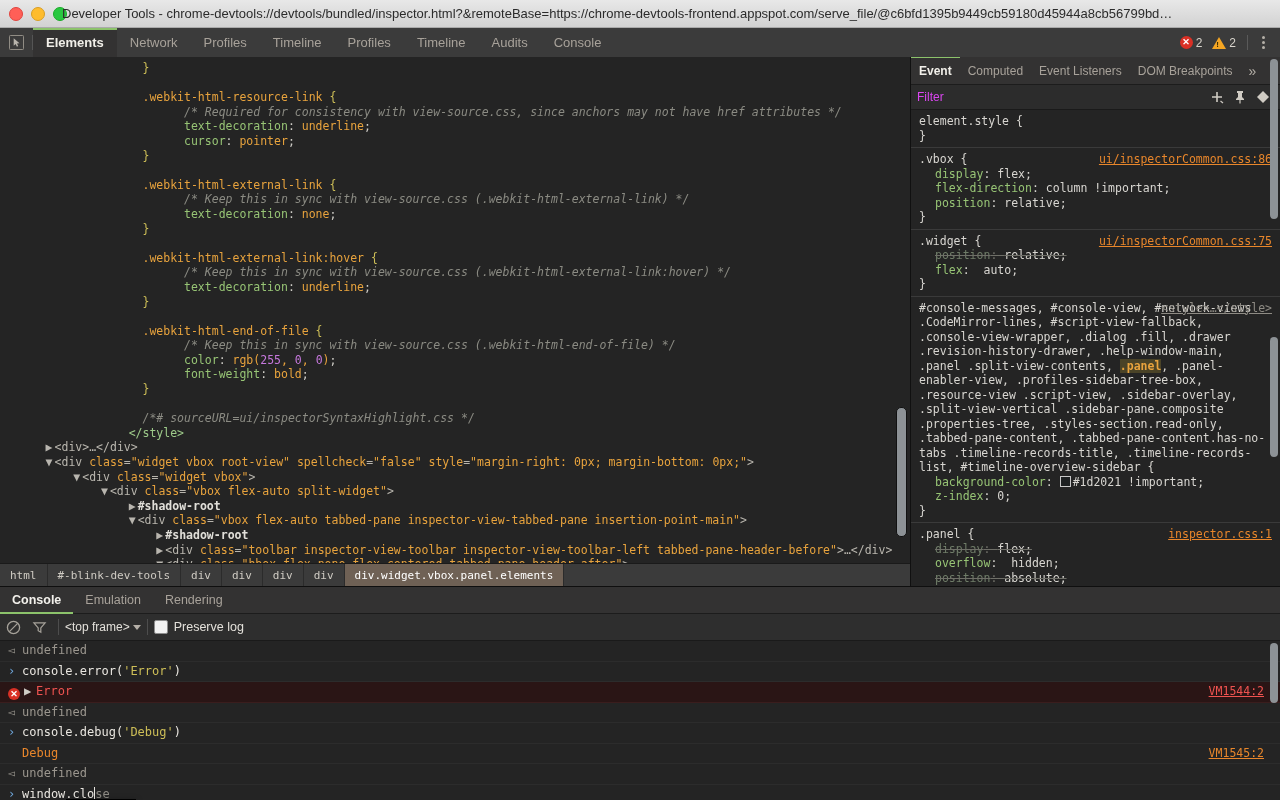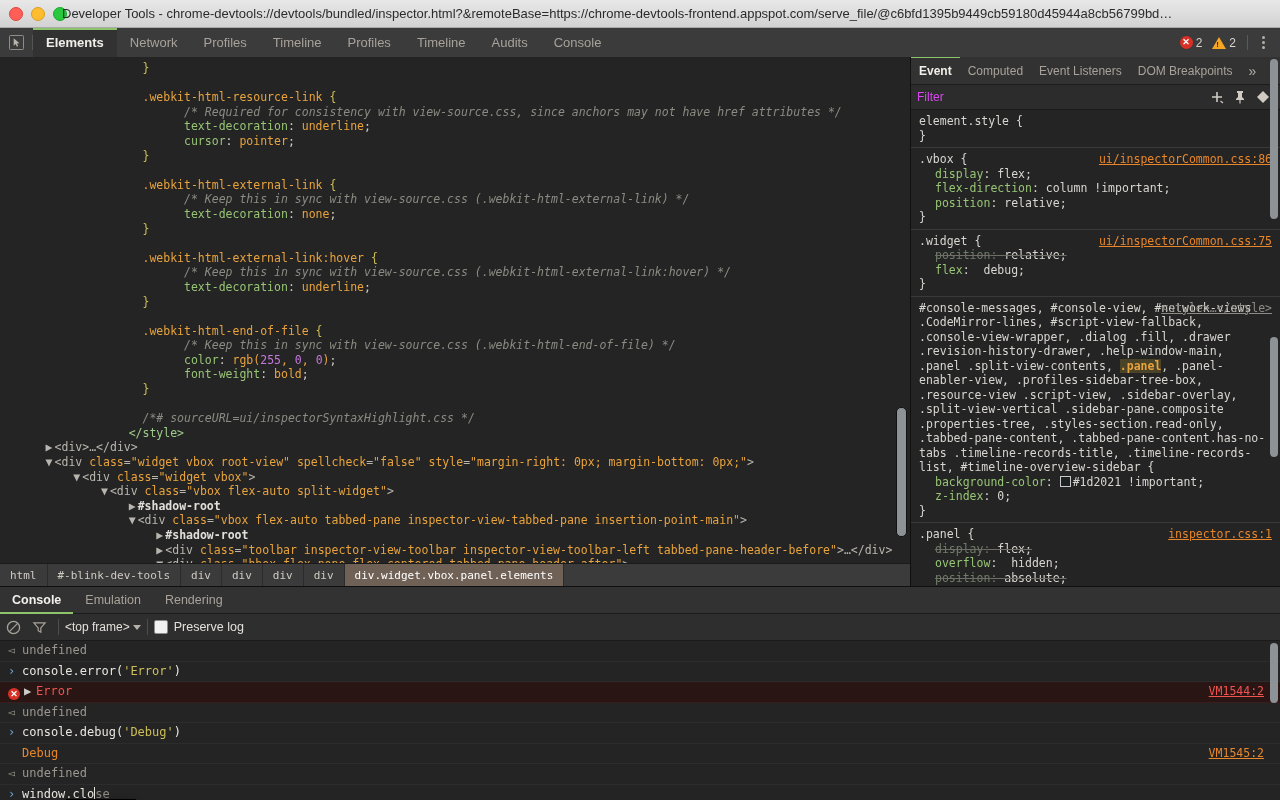--- a/index.html
+++ b/index.html
@@ -321,21 +321,21 @@
             <div class="selline">.vbox {</div>
             <div class="decl"><span class="p">display</span>: <span class="v">flex;</span></div>
             <div class="decl"><span class="p">flex-direction</span>: <span class="v">column !important;</span></div>
             <div class="decl"><span class="p">position</span>: <span class="v">relative;</span></div>
             <div class="decl" style="padding-left:0">}</div>
           </div>
           <div class="rule">
             <span class="origin">ui/inspectorCommon.css:75</span>
             <div class="selline">.widget {</div>
             <div class="decl dis"><span class="p">position</span>: <span class="v">relative;</span></div>
-            <div class="decl"><span class="p">flex</span>: <span class="v"> debug;</span></div>
+            <div class="decl"><span class="p">flex</span>: <span class="v"> auto;</span></div>
             <div class="decl" style="padding-left:0">}</div>
           </div>
           <div class="rule">
             <span class="origin style">&lt;style&gt;…&lt;/style&gt;</span>
             <div class="selline">#console-messages, #console-view, #network-views .CodeMirror-lines, #script-view-fallback, .console-view-wrapper, .dialog .fill, .drawer .revision-history-drawer, .help-window-main, .panel .split-view-contents, <span class="matched">.panel</span>, .panel-enabler-view, .profiles-sidebar-tree-box, .resource-view .script-view, .sidebar-overlay, .split-view-vertical .sidebar-pane.composite .properties-tree, .styles-section.read-only, .tabbed-pane-content, .tabbed-pane-content.has-no-tabs .timeline-records-title, .timeline-records-list, #timeline-overview-sidebar {</div>
             <div class="decl"><span class="p">background-color</span>: <span class="v"><span class="swatch"></span>#1d2021 !important;</span></div>
             <div class="decl"><span class="p">z-index</span>: <span class="v">0;</span></div>
             <div class="decl" style="padding-left:0">}</div>
           </div>
           <div class="rule nb">

